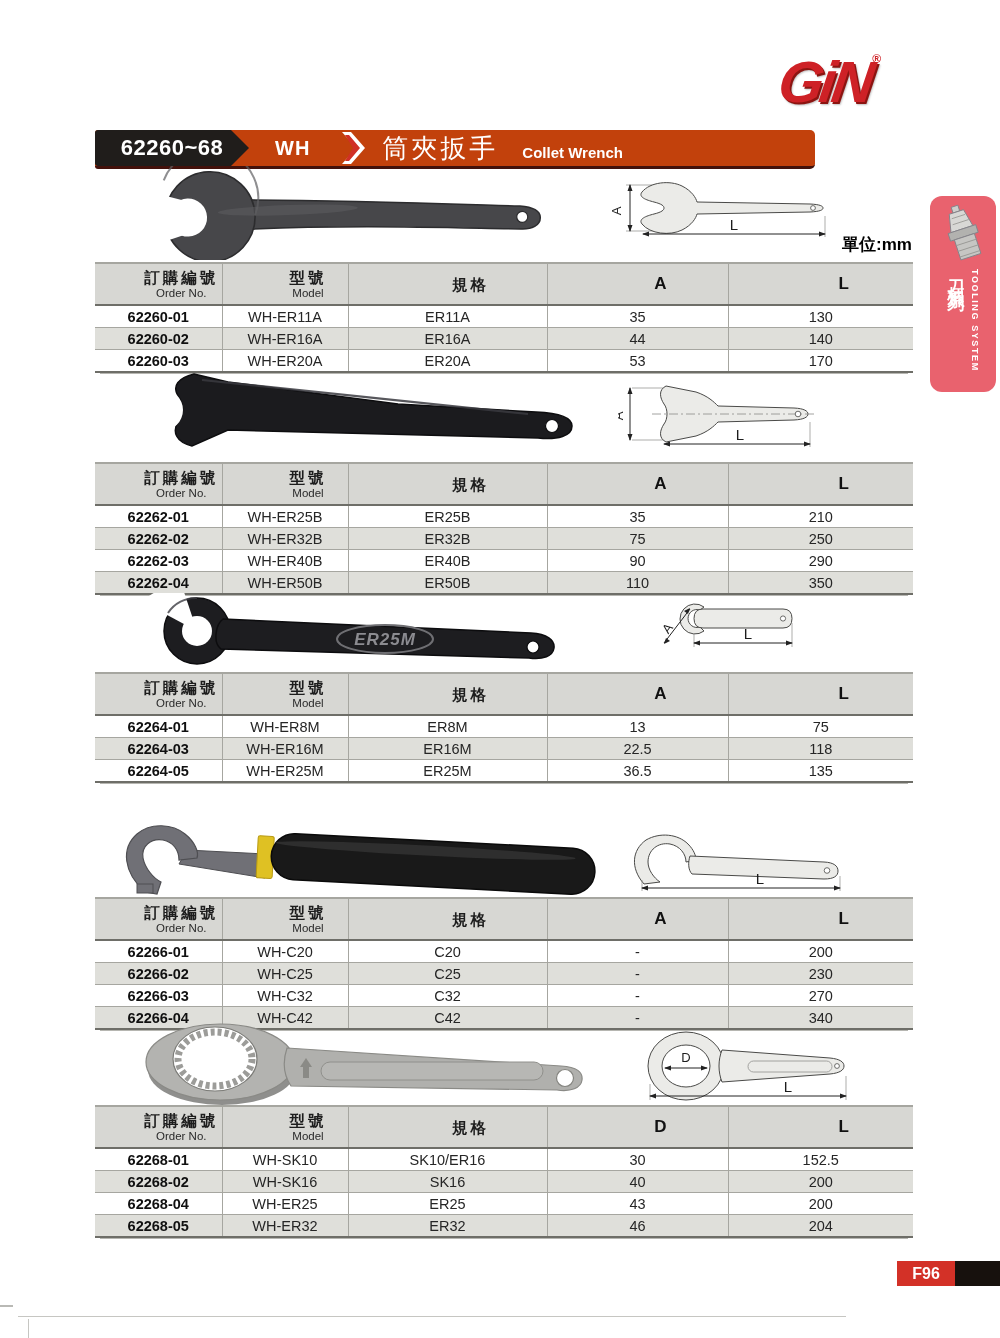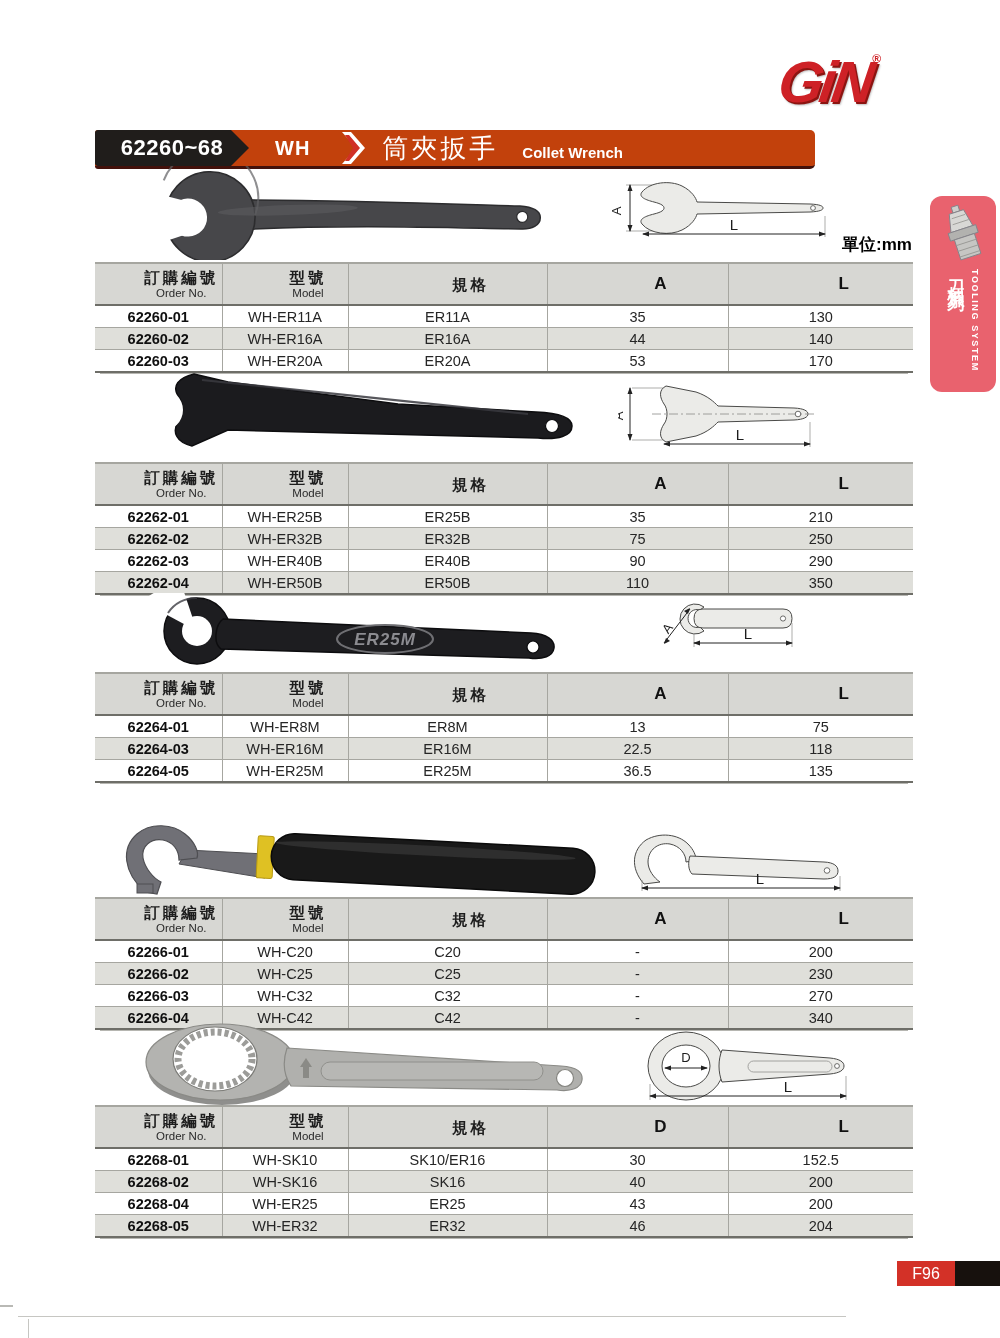--- a/index.html
+++ b/index.html
@@ -55,21 +55,21 @@
   .th-en{display:block;font-size:11.5px;font-weight:400;color:#2a2a2a;line-height:13px;}
   .th-dim{font-size:17px;font-weight:bold;color:#111;}
   .data-table tbody td{height:21px;font-size:14.5px;color:#262626;border-top:1px solid #a6a6a0;}
   .data-table tbody tr:first-child td{border-top:none;}
   .data-table tbody tr:nth-child(even){background:#dfdfda;}
   .data-table td.c-order{font-weight:bold;color:#101010;}
   .t1{top:262px;} .t2{top:462px;} .t3{top:672px;} .t4{top:897px;} .t5{top:1105px;}
 
   
   .page-chip{position:absolute;left:897px;top:1261px;width:58px;height:25px;background:#d33127;
-             color:#fff;font-weight:normal;font-size:16px;display:flex;align-items:center;justify-content:center;}
+             color:#fff;font-weight:bold;font-size:16px;display:flex;align-items:center;justify-content:center;}
   .page-bar{position:absolute;left:955px;top:1261px;width:45px;height:25px;background:#17110d;}
   .scan-line{position:absolute;left:18px;top:1316px;width:828px;height:1px;background:#c6c6c2;}
   .scan-tick{position:absolute;left:28px;top:1319px;width:1px;height:19px;background:#c6c6c2;}
   .scan-dash{position:absolute;left:0;top:1305px;width:13px;height:2px;background:#b9b9b5;}
 
   
   .dimtxt{font-family:"Liberation Sans",sans-serif;font-size:13px;fill:#1d1d1d;}
   .dimtxtL{font-family:"Liberation Sans",sans-serif;font-size:15px;fill:#1d1d1d;}
 </style>
 </head>

